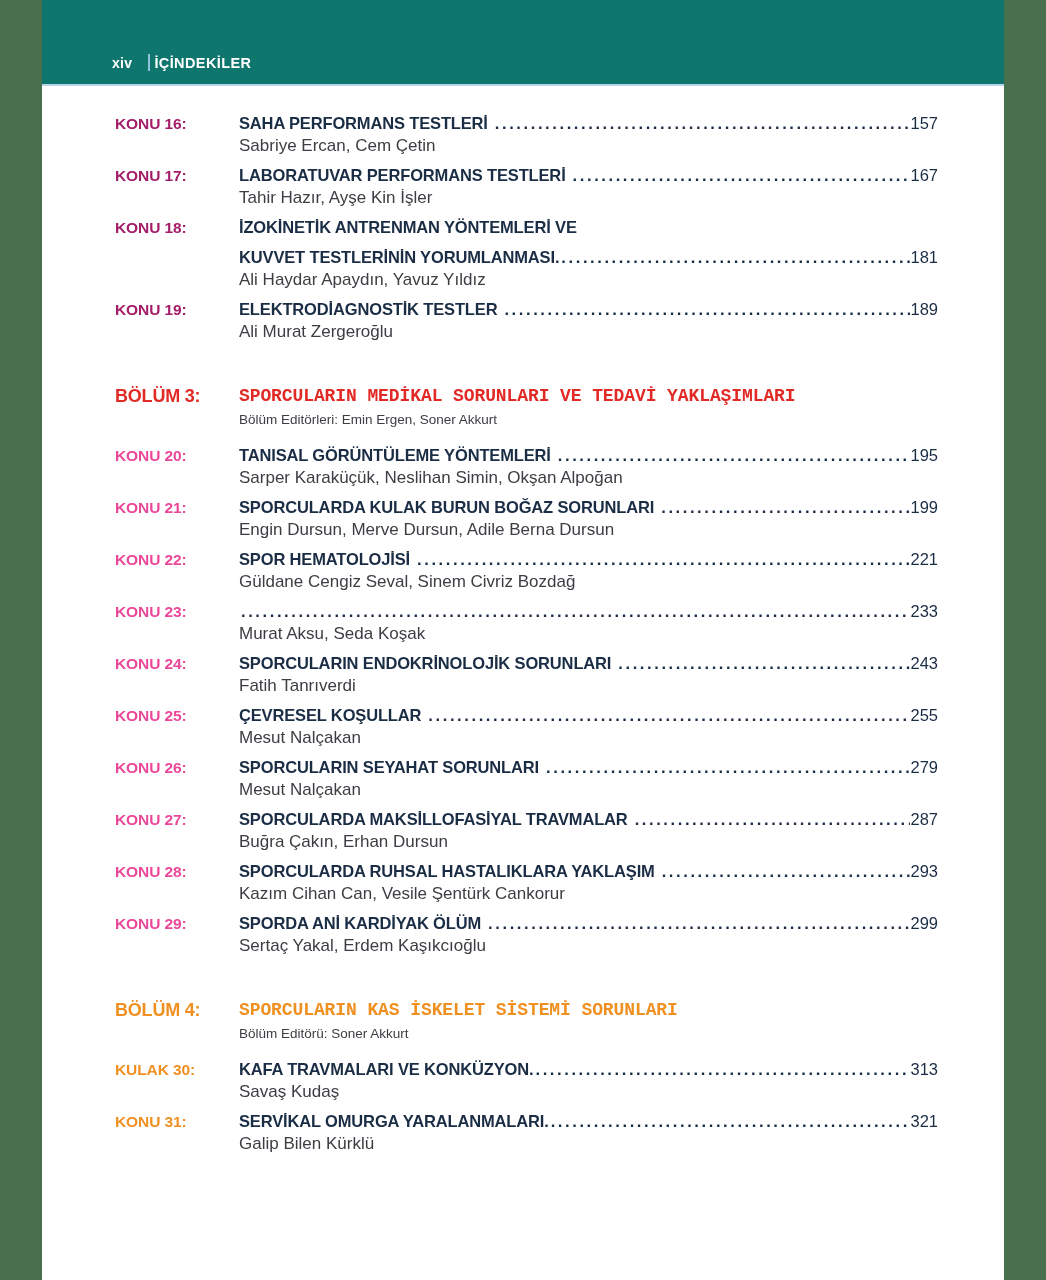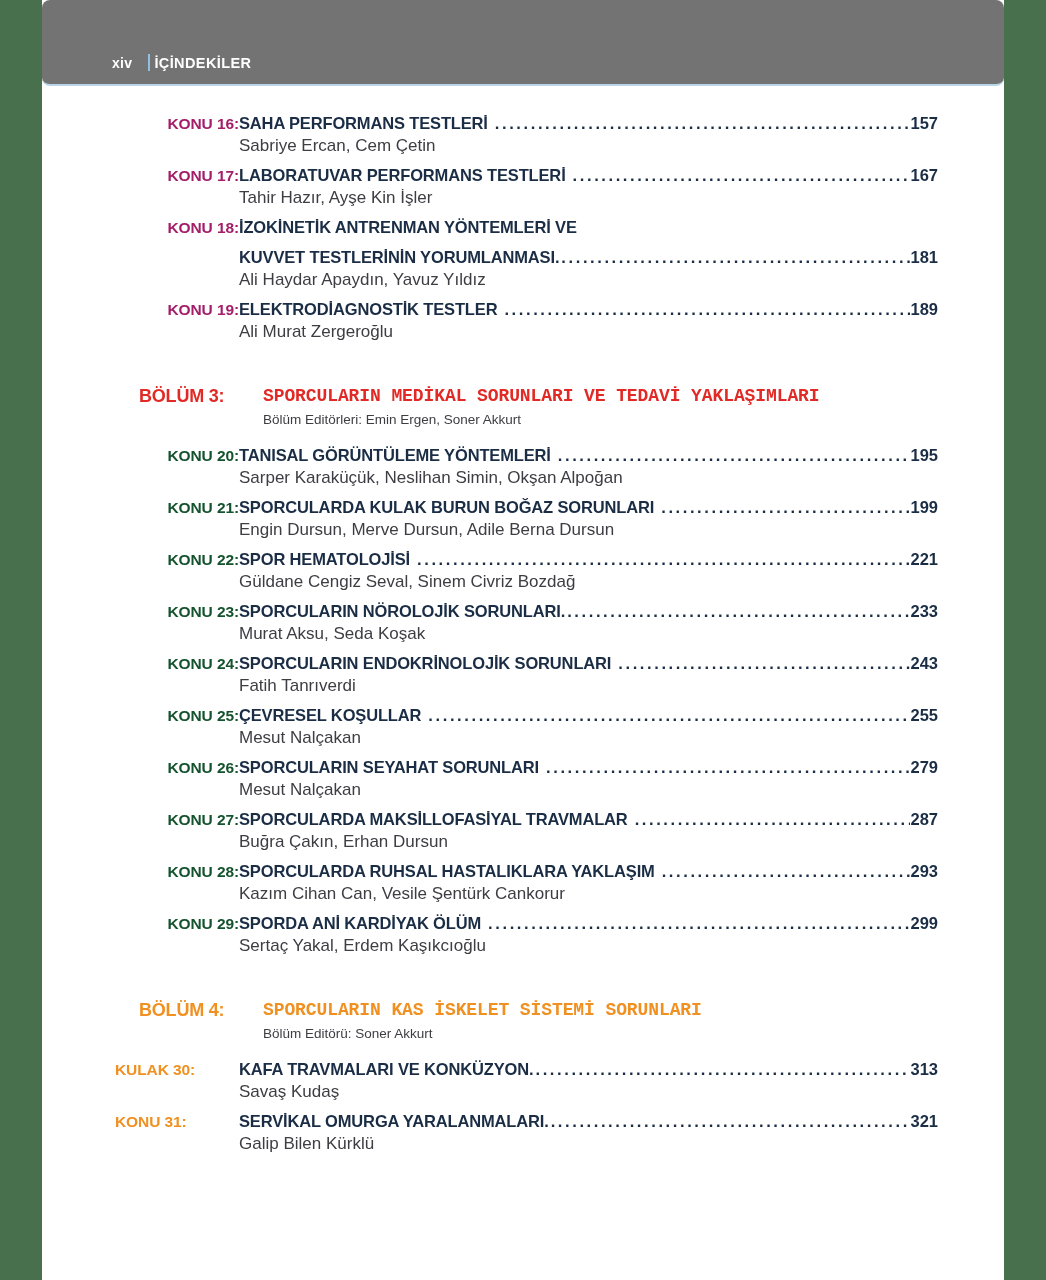--- a/index.html
+++ b/index.html
@@ -20,23 +20,22 @@
     top: 0;
     width: 962px;
     height: 1280px;
     background: #ffffff;
   }
 
   
   .header-band {
     position: relative;
     height: 84px;
-    background: #737373;
+    background: #0f766e;
     border-bottom: 2px solid #b9d6e8;
-    border-radius: 8px;
   }
   .header-inner {
     position: absolute;
     left: 70px;
     bottom: 13px;
     display: flex;
     align-items: center;
     gap: 0;
   }
   .folio {
@@ -71,22 +70,22 @@
   }
 
   .label {
     flex: 0 0 124px;
     font-size: 15.5px;
     font-weight: 700;
     letter-spacing: -.1px;
     line-height: 30px;
     padding-top: 1px;
   }
-  .label.magenta { color: #a31d68; text-align: right; }
-  .label.red     { color: #14532d; text-align: right; }
+  .label.magenta { color: #a31d68; }
+  .label.red     { color: #ec4899; }
   .label.orange  { color: #f09021; }
 
   .body-col {
     flex: 1 1 auto;
     min-width: 0;
   }
 
   .title-line {
     display: flex;
     align-items: flex-end;
@@ -107,21 +106,21 @@
     color: #1a2d45;
     font-size: 16.5px;
     font-weight: 700;
     letter-spacing: 2.6px;
     margin: 0 0 0 2px;
     min-width: 0;
   }
   .leader.gap { margin-left: 7px; }
   .pageno {
     font-size: 16.5px;
-    font-weight: 700;
+    font-weight: 400;
     color: #1a2d45;
     flex: 0 0 auto;
     padding-left: 0;
   }
   .authors {
     font-size: 17px;
     color: #3d3d43;
     line-height: 21px;
     margin-top: -3px;
   }
@@ -132,21 +131,20 @@
     align-items: flex-start;
     margin-top: 40px;
     margin-bottom: 10px;
   }
   .part-label {
     flex: 0 0 124px;
     font-size: 18px;
     font-weight: 700;
     line-height: 28px;
     letter-spacing: -.2px;
-    margin-left: 24px;
   }
   .part-title {
     font-size: 18px;
     font-weight: 700;
     line-height: 28px;
     letter-spacing: -.1px;
     font-family: Liberation Mono, monospace;
   }
   .part.red .part-label,
   .part.red .part-title   { color: #e12a26; }
@@ -257,21 +255,20 @@
             <span class="leader gap">...............................................................................................</span>
             <span class="pageno">221</span>
           </div>
           <div class="authors">Güldane Cengiz Seval, Sinem Civriz Bozdağ</div>
         </div>
       </div>
       <div class="entry">
         <div class="label red">KONU 23:</div>
         <div class="body-col">
           <div class="title-line">
-            <span class="title-text">SPORCULARIN NÖROLOJİK SORUNLARI.</span>
             <span class="leader">...............................................................................................</span>
             <span class="pageno">233</span>
           </div>
           <div class="authors">Murat Aksu, Seda Koşak</div>
         </div>
       </div>
       <div class="entry">
         <div class="label red">KONU 24:</div>
         <div class="body-col">
           <div class="title-line">

